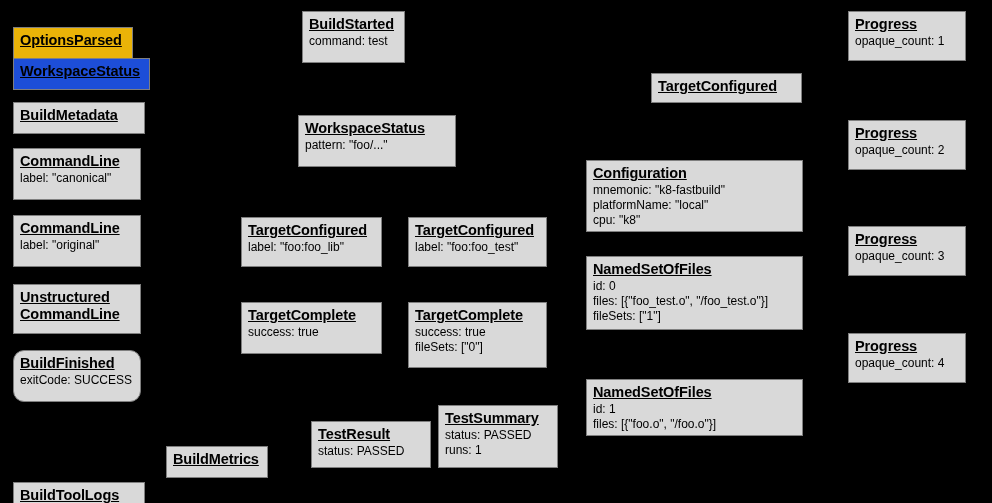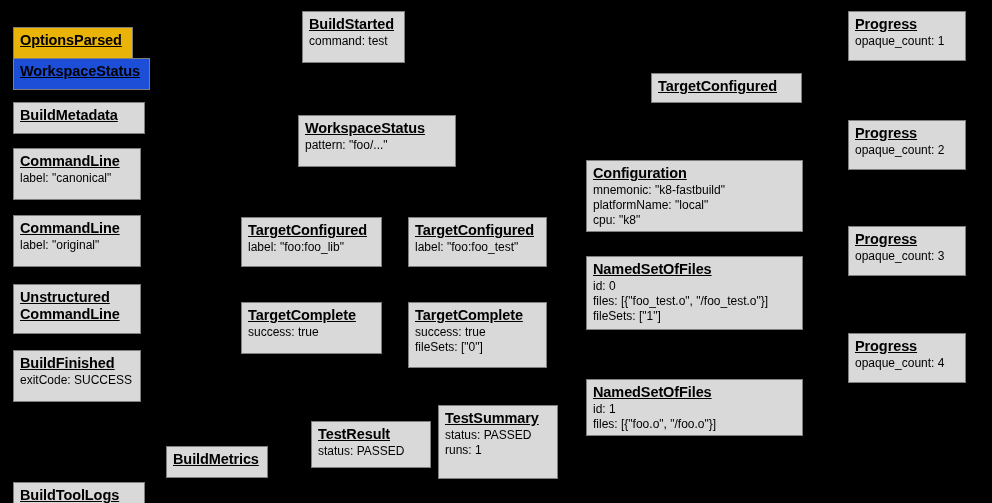--- a/index.html
+++ b/index.html
@@ -67,21 +67,21 @@
       <div class="node-fields">label: "canonical"</div>
     </div>
     <div class="node" style="left: 13px; top: 215px; width: 128px; height: 52px; background: rgb(217, 217, 217); border-color: rgb(127, 127, 127);">
       <div class="node-title">CommandLine</div>
       <div class="node-fields">label: "original"</div>
     </div>
     <div class="node" style="left: 13px; top: 284px; width: 128px; height: 50px; background: rgb(217, 217, 217); border-color: rgb(127, 127, 127);">
       <div class="node-title">Unstructured
 CommandLine</div>
     </div>
-    <div class="node" style="left: 13px; top: 350px; width: 128px; height: 52px; background: rgb(217, 217, 217); border-color: rgb(127, 127, 127);">
+    <div class="node" style="left: 13px; top: 350px; width: 128px; height: 52px; background: rgb(217, 217, 217); border-color: rgb(127, 127, 127); border-radius: 11px;">
       <div class="node-title">BuildFinished</div>
       <div class="node-fields">exitCode: SUCCESS</div>
     </div>
     <div class="node" style="left: 13px; top: 446px; width: 132px; height: 32px; background: rgb(217, 217, 217); border-color: rgb(127, 127, 127); margin-top: 36px;">
       <div class="node-title">BuildToolLogs</div>
     </div>
     <div class="node" style="left: 166px; top: 446px; width: 102px; height: 32px; background: rgb(217, 217, 217); border-color: rgb(127, 127, 127);">
       <div class="node-title">BuildMetrics</div>
     </div>
     <div class="node" style="left: 302px; top: 11px; width: 103px; height: 52px; background: rgb(217, 217, 217); border-color: rgb(127, 127, 127);">
@@ -106,21 +106,21 @@
     </div>
     <div class="node" style="left: 408px; top: 302px; width: 139px; height: 66px; background: rgb(217, 217, 217); border-color: rgb(127, 127, 127);">
       <div class="node-title">TargetComplete</div>
       <div class="node-fields">success: true
 fileSets: ["0"]</div>
     </div>
     <div class="node" style="left: 311px; top: 421px; width: 120px; height: 47px; background: rgb(217, 217, 217); border-color: rgb(127, 127, 127);">
       <div class="node-title">TestResult</div>
       <div class="node-fields">status: PASSED</div>
     </div>
-    <div class="node" style="left: 438px; top: 405px; width: 120px; height: 74px; background: rgb(217, 217, 217); border-color: rgb(127, 127, 127);">
+    <div class="node" style="left: 438px; top: 405px; width: 120px; height: 63px; background: rgb(217, 217, 217); border-color: rgb(127, 127, 127);">
       <div class="node-title">TestSummary</div>
       <div class="node-fields">status: PASSED
 runs: 1</div>
     </div>
     <div class="node" style="left: 651px; top: 73px; width: 151px; height: 30px; background: rgb(217, 217, 217); border-color: rgb(127, 127, 127);">
       <div class="node-title">TargetConfigured</div>
     </div>
     <div class="node" style="left: 586px; top: 160px; width: 217px; height: 72px; background: rgb(217, 217, 217); border-color: rgb(127, 127, 127);">
       <div class="node-title">Configuration</div>
       <div class="node-fields">mnemonic: "k8-fastbuild"

